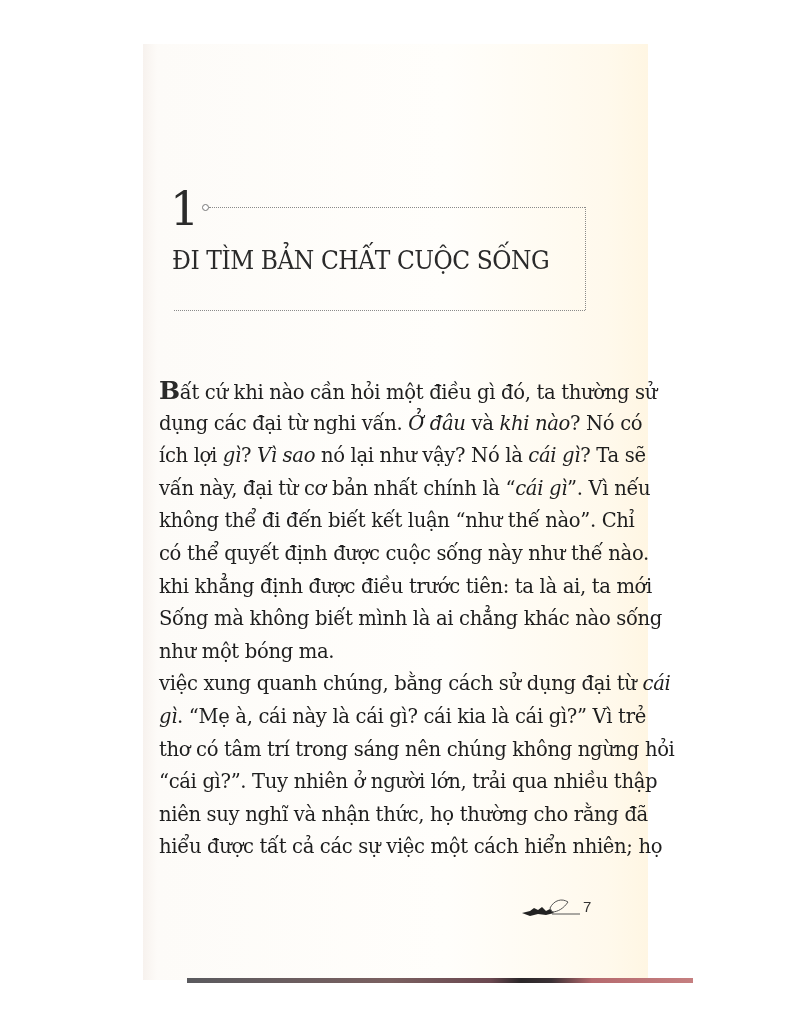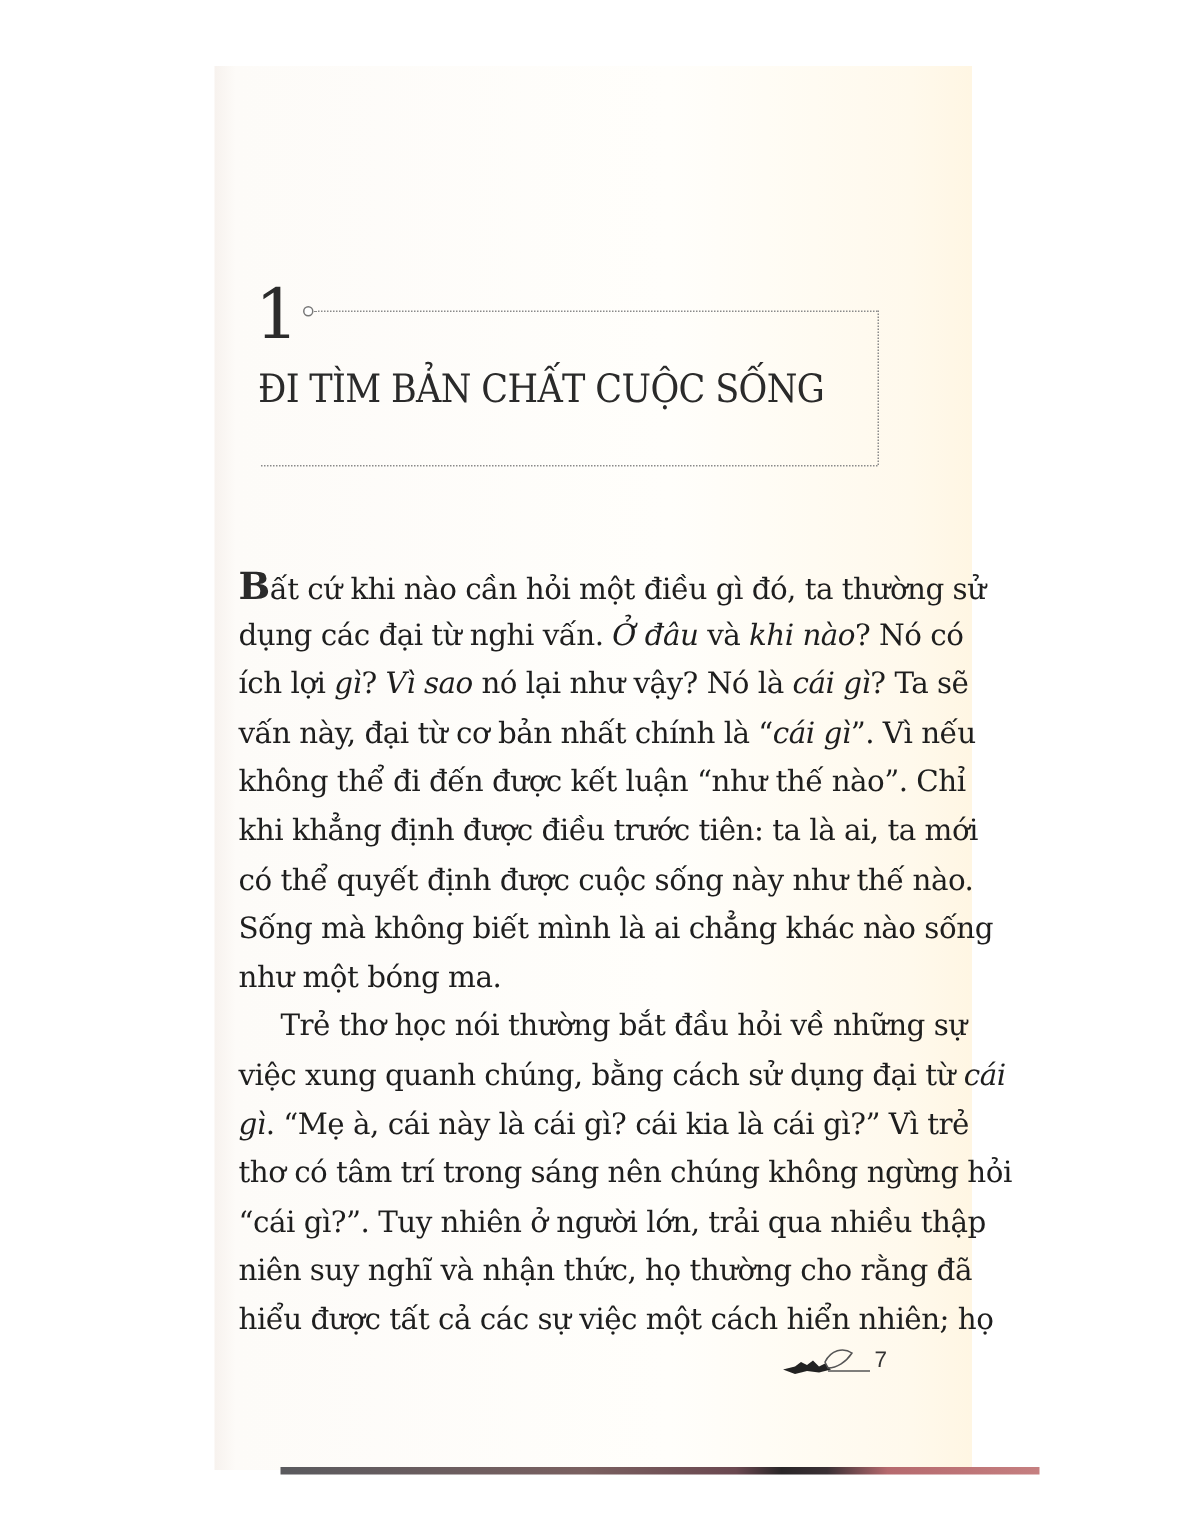--- a/index.html
+++ b/index.html
@@ -80,28 +80,27 @@
 <div class="frame-right"></div>
 <div class="frame-bottom"></div>
 <div class="chapter-title">ĐI TÌM BẢN CHẤT CUỘC SỐNG</div>
 
 <div class="body-text">
   <div id="p1">
       <span class="line"><span class="dropcap">B</span>ất cứ khi nào cần hỏi một điều gì đó, ta thường sử</span>
       <span class="line">dụng các đại từ nghi vấn. <em>Ở đâu</em> và <em>khi nào</em>? Nó có</span>
       <span class="line">ích lợi <em>gì</em>? <em>Vì sao</em> nó lại như vậy? Nó là <em>cái gì</em>? Ta sẽ</span>
       <span class="line">vấn này, đại từ cơ bản nhất chính là “<em>cái gì</em>”. Vì nếu</span>
-      <span class="line">không thể đi đến được kết luận “như thế nào”. Chỉ</span>
+      <span class="line">không thể đi đến biết kết luận “như thế nào”. Chỉ</span>
+      <span class="line">có thể quyết định được cuộc sống này như thế nào.</span>
       <span class="line">khi khẳng định được điều trước tiên: ta là ai, ta mới</span>
-      <span class="line">có thể quyết định được cuộc sống này như thế nào.</span>
       <span class="line">Sống mà không biết mình là ai chẳng khác nào sống</span>
       <span class="line last">như một bóng ma.</span>
     </div>
   <div id="p2">
-      <span class="line indent">Trẻ thơ học nói thường bắt đầu hỏi về những sự</span>
       <span class="line">việc xung quanh chúng, bằng cách sử dụng đại từ <em>cái</em></span>
       <span class="line"><em>gì</em>. “Mẹ à, cái này là cái gì? cái kia là cái gì?” Vì trẻ</span>
       <span class="line">thơ có tâm trí trong sáng nên chúng không ngừng hỏi</span>
       <span class="line">“cái gì?”. Tuy nhiên ở người lớn, trải qua nhiều thập</span>
       <span class="line">niên suy nghĩ và nhận thức, họ thường cho rằng đã</span>
       <span class="line last">hiểu được tất cả các sự việc một cách hiển nhiên; họ</span>
     </div>
 </div>
 
 <svg class="footer-ornament" viewBox="0 0 60 26">

